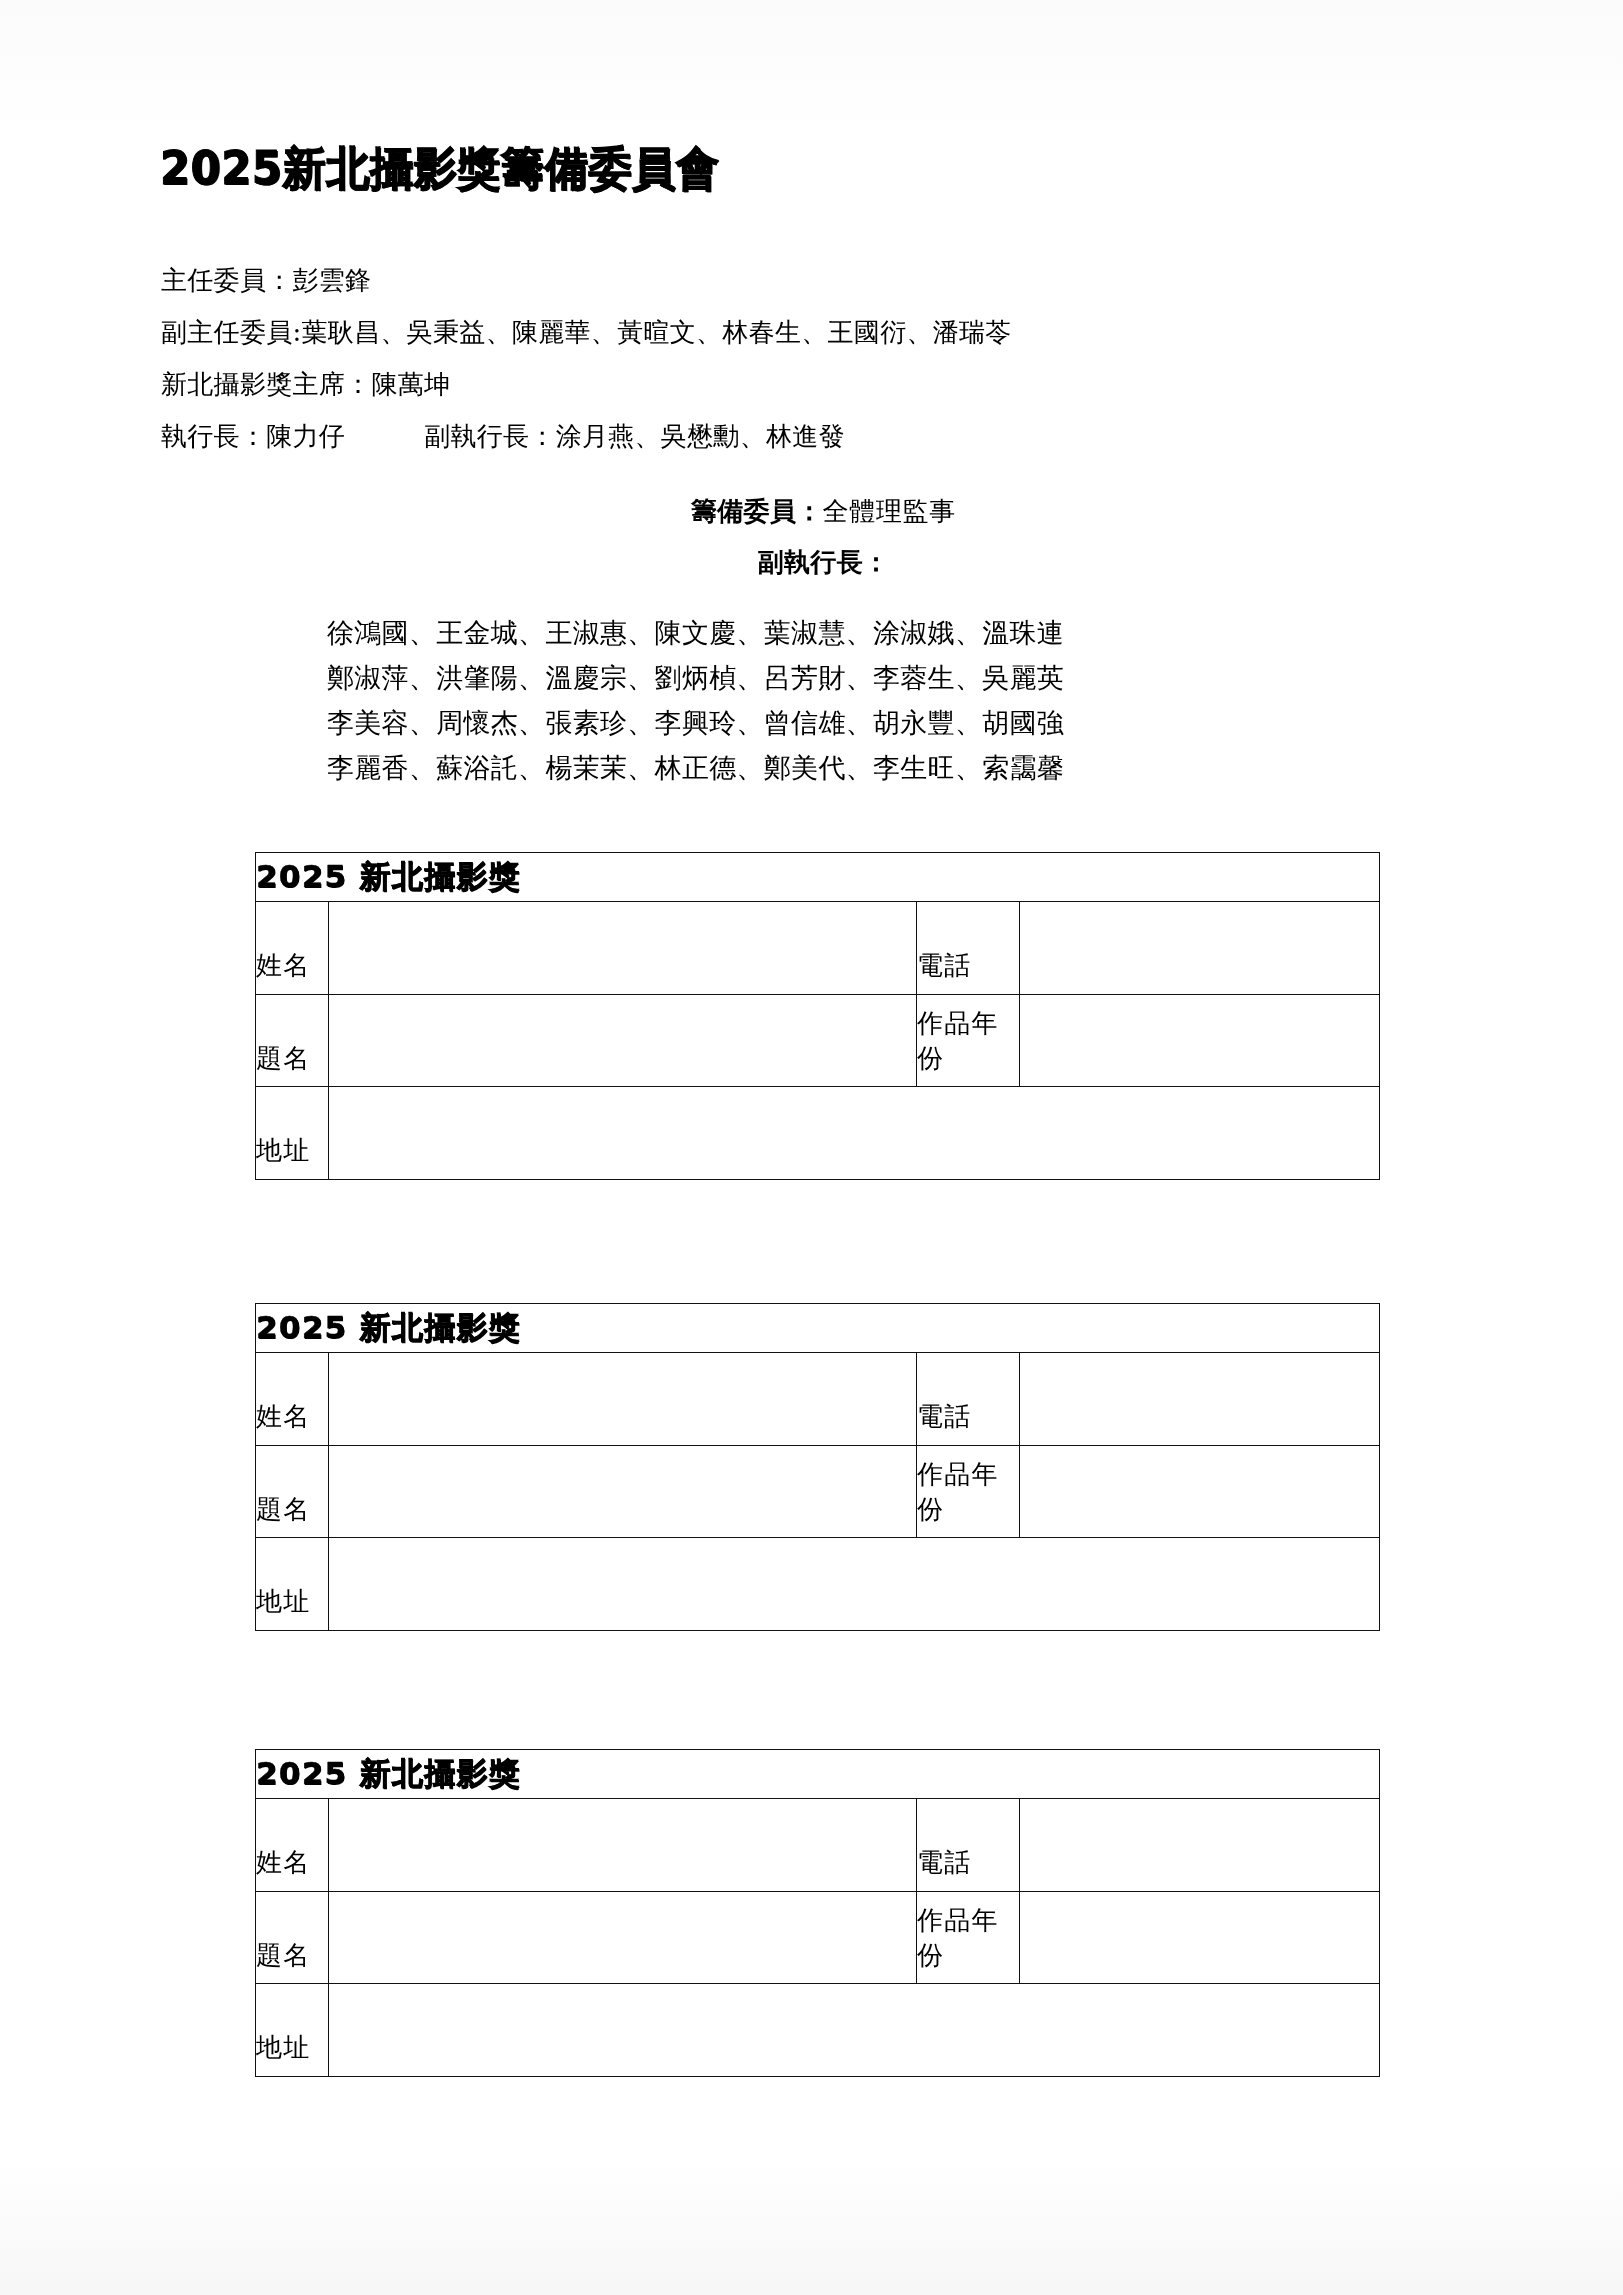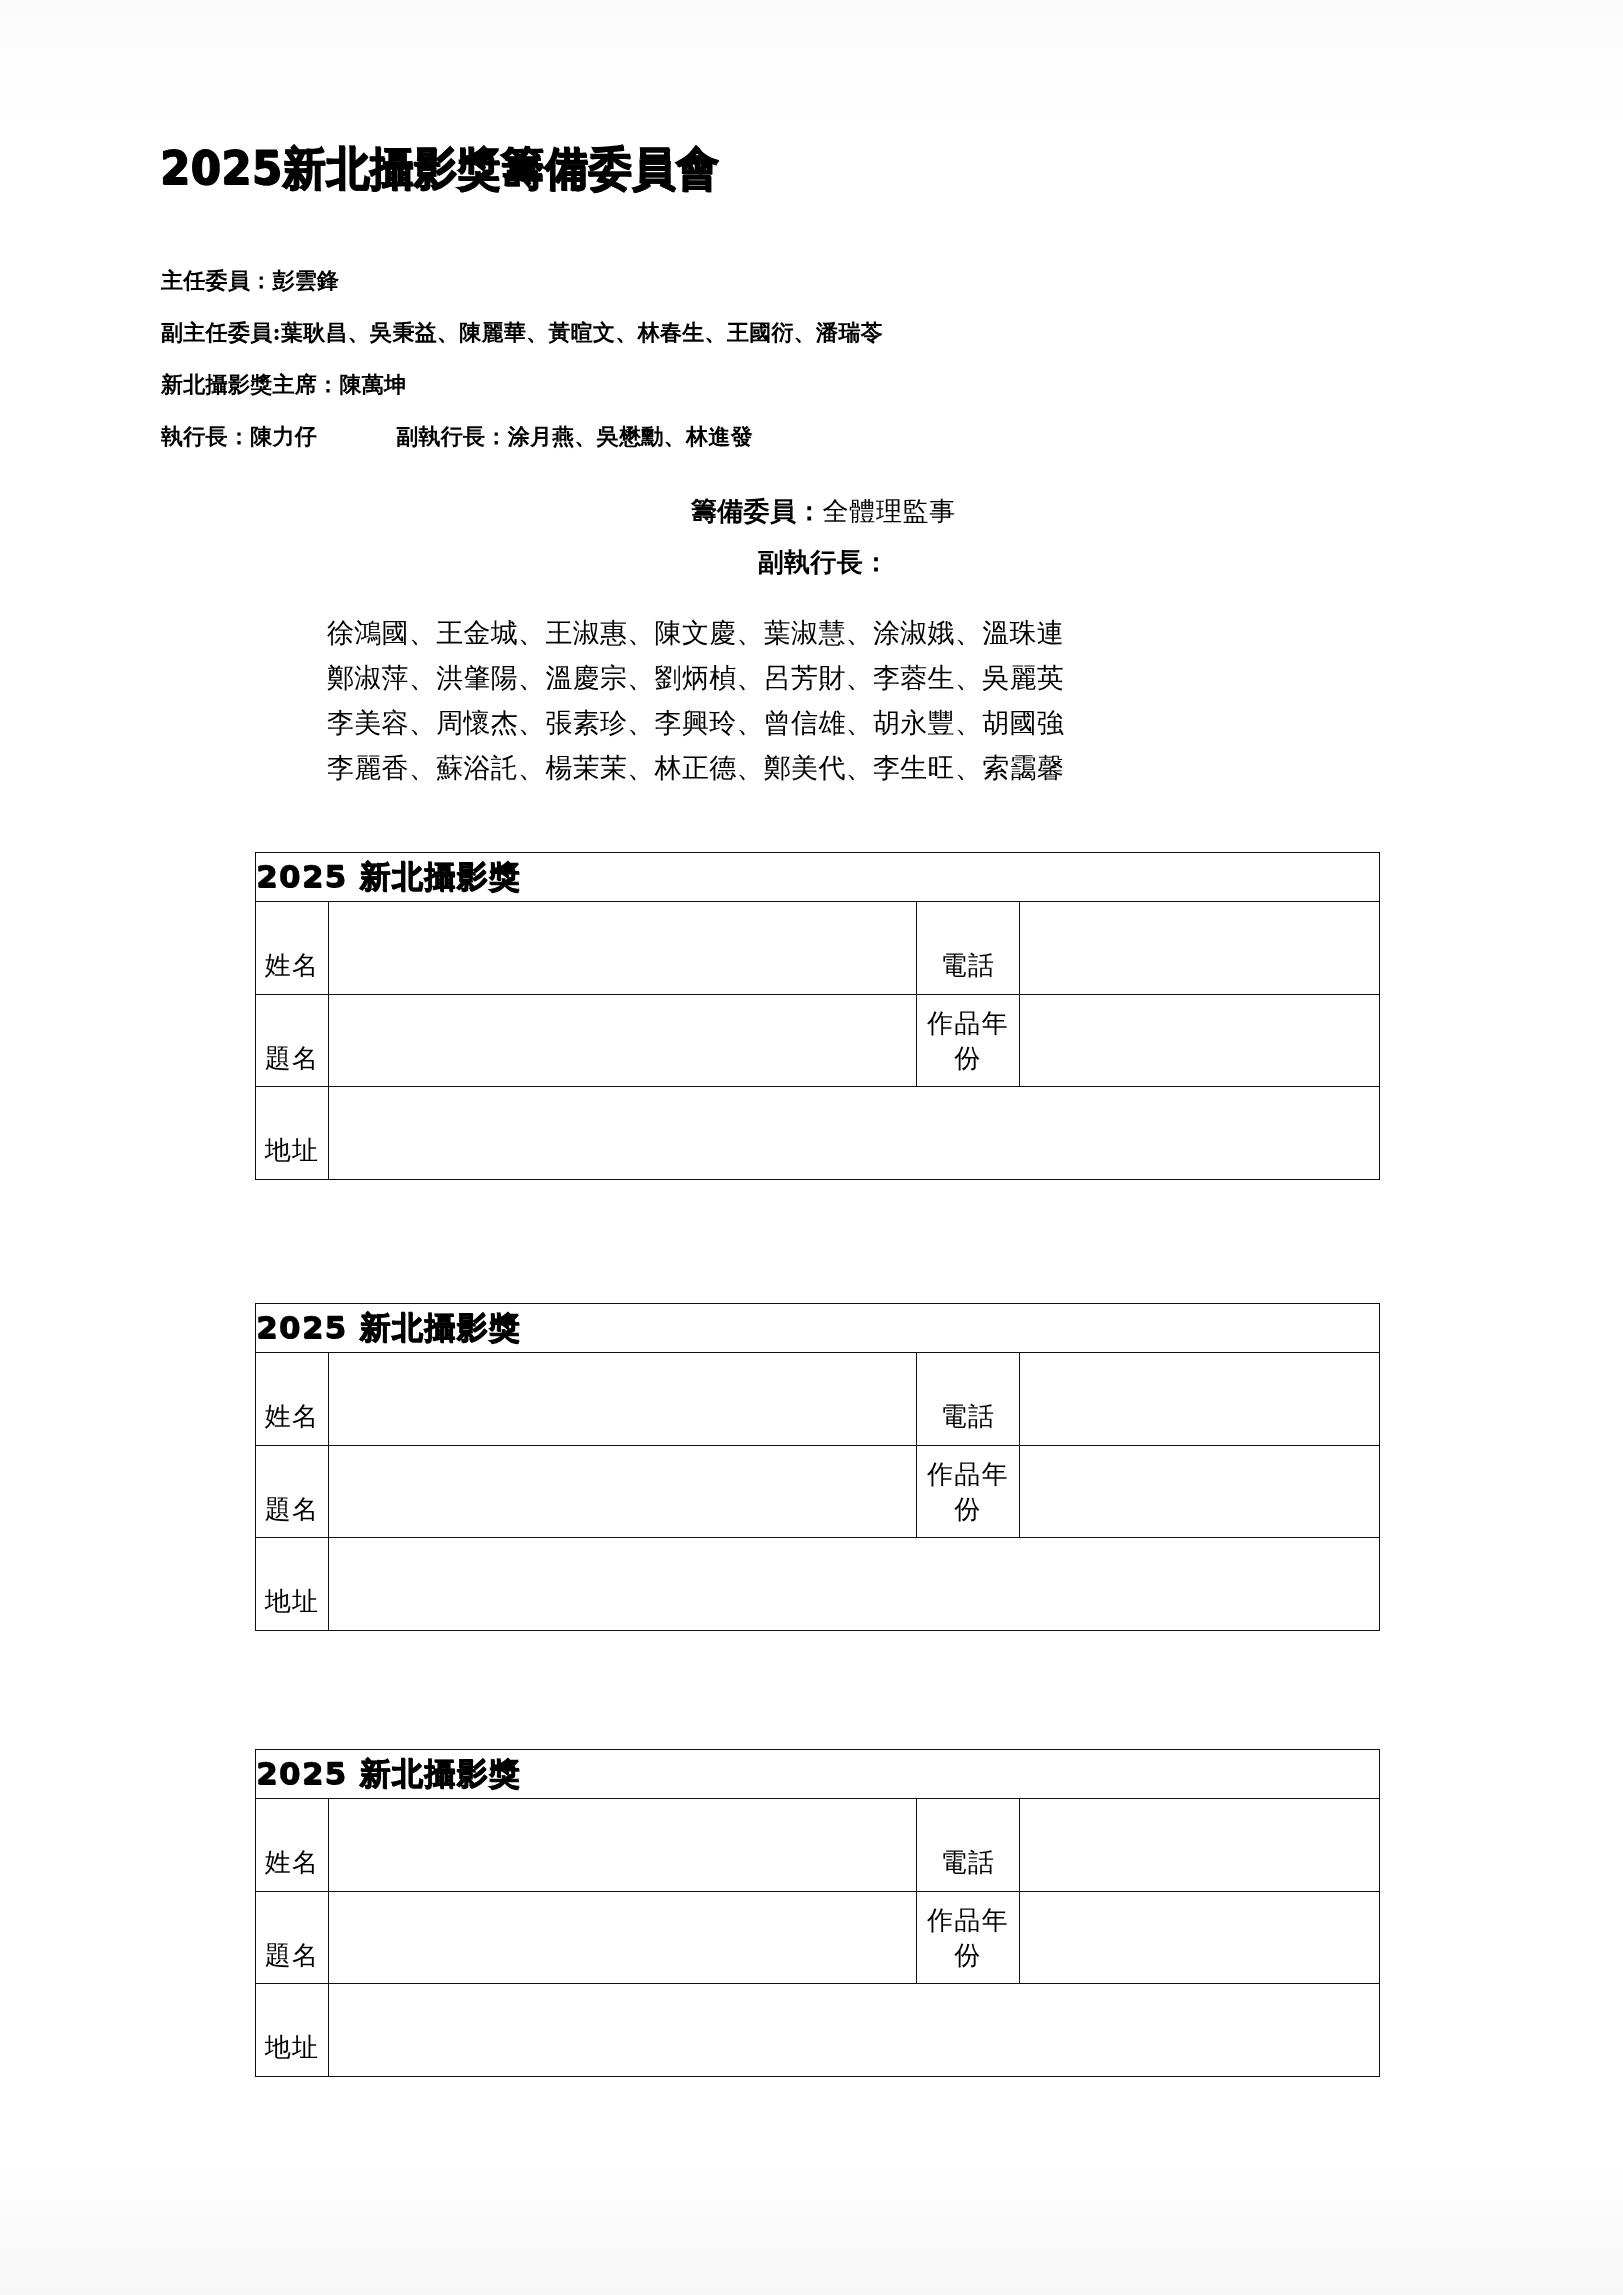--- a/index.html
+++ b/index.html
@@ -58,25 +58,24 @@
   }
 
   
   .roles {
     position: absolute;
     left: 161px;
     top: 254px;
     width: 1309px;
   }
   .role-line {
-    font-size: 22px;
+    font-size: 26px;
     line-height: 52px;
     white-space: nowrap;
     letter-spacing: 0.3px;
-    font-weight: bold;
   }
   .role-line .spacer {
     display: inline-block;
     width: 79px;
   }
 
   
   .committee-block {
     position: absolute;
     left: 169px;
@@ -116,21 +115,21 @@
     position: absolute;
     left: 255px;
     width: 1125px;
     border-collapse: collapse;
     table-layout: fixed;
   }
   .form-table td {
     border: 1.6px solid #111;
     padding: 0;
     vertical-align: bottom;
-    text-align: center;
+    text-align: left;
     font-size: 26px;
     color: #000;
   }
   .form-table .tbl-title {
     height: 48px;
     vertical-align: middle;
     text-align: left;
     font-family: "DejaVu Sans", "Liberation Sans", sans-serif;
     font-size: 31px;
     font-weight: 700;

